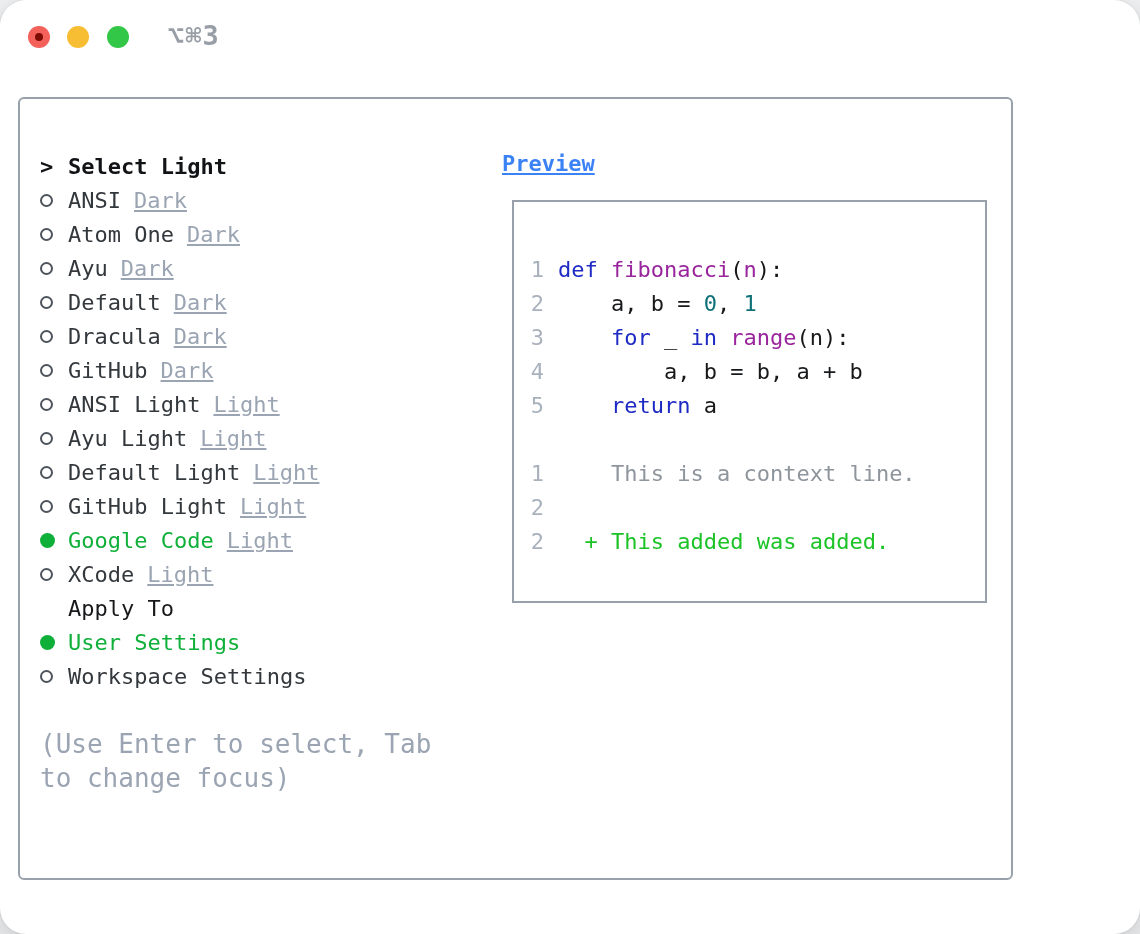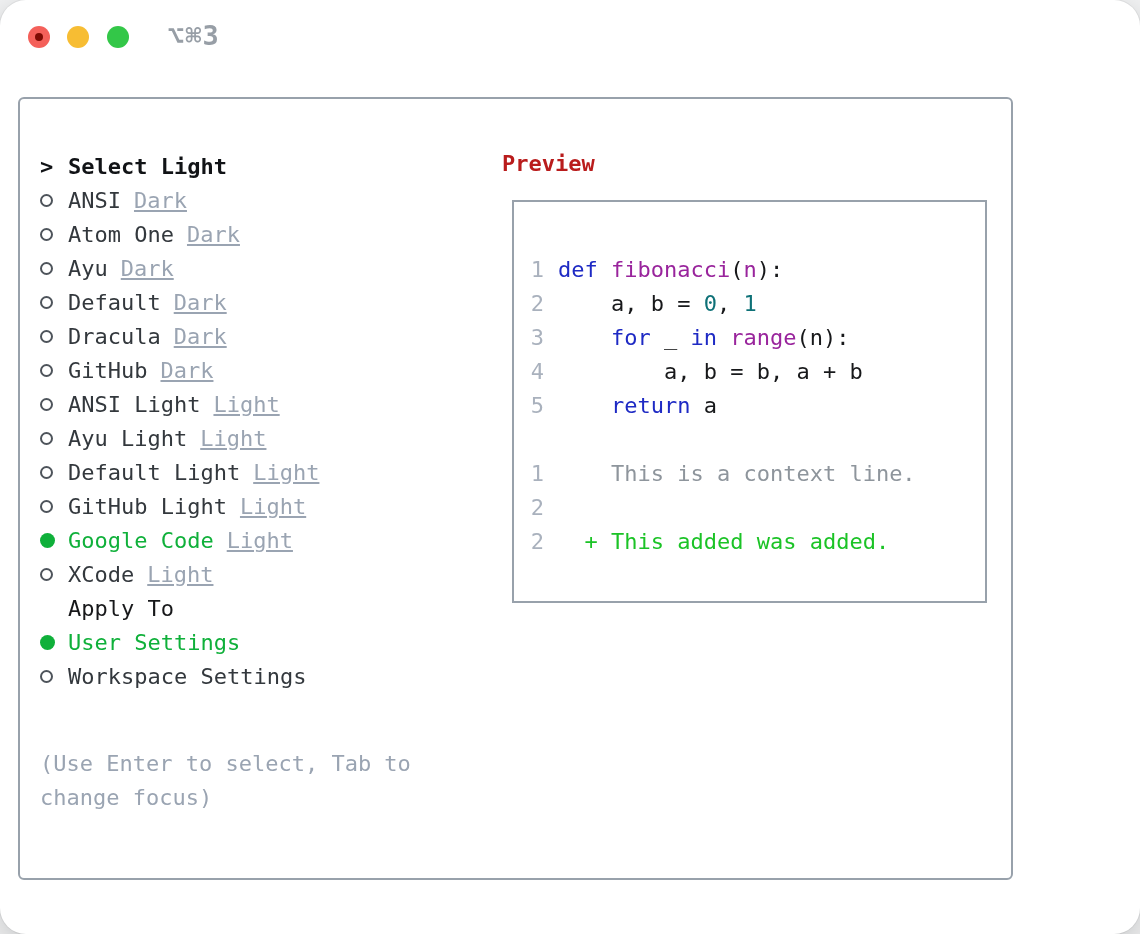--- a/index.html
+++ b/index.html
@@ -27,23 +27,23 @@
   .row { display:flex; align-items:center; height:34px; font-size:22px; }
   .icon-col { width:28px; display:flex; align-items:center; }
   .caret { font-weight:bold; color:#111316; font-size:22px; }
   .list-title { font-weight:bold; color:#111316; }
   .radio { width:13px; height:13px; border-radius:50%; border:2px solid #4e545b; display:inline-block; }
   .radio.sel { border:none; background:var(--accent_green); width:15px; height:15px; }
   .item-name { color:#33383d; white-space:pre; }
   .item-name.sel { color:var(--accent_green); }
   .variant { color:var(--muted_gray); margin-left:13px; white-space:pre;text-decoration:underline; }
   .apply-head { color:#17181a; }
-  .hint { margin-top:54px; width:432px; font-size:22px; line-height:34px; color:var(--muted_gray); }
-  
-  .preview-title { position:absolute; left:482px; top:52px; font-size:22px; font-weight:bold; color:#b91c1c; }
+  .hint { margin-top:34px; width:432px; font-size:26px; line-height:34px; color:var(--muted_gray); }
+  
+  .preview-title { position:absolute; left:482px; top:52px; font-size:22px; font-weight:bold; color:#3b82f6;text-decoration:underline; }
   .preview-box {
     position:absolute; left:492px; top:101px; width:475px; height:403px;
     border:2px solid var(--border_gray); background:#fff; padding:50px 0 0 14px; overflow:hidden;
   }
   .cline { display:flex; height:34px; align-items:center; font-size:22px; }
   .gut { width:16px; text-align:right; margin-right:14px; color:var(--gutter_gray); flex:none; }
   .code { white-space:pre; color:var(--code_black); }
   .tk-pl  { color:var(--code_black); }
   .tk-kw  { color:var(--keyword_blue); }
   .tk-fn  { color:var(--function_purple); }

